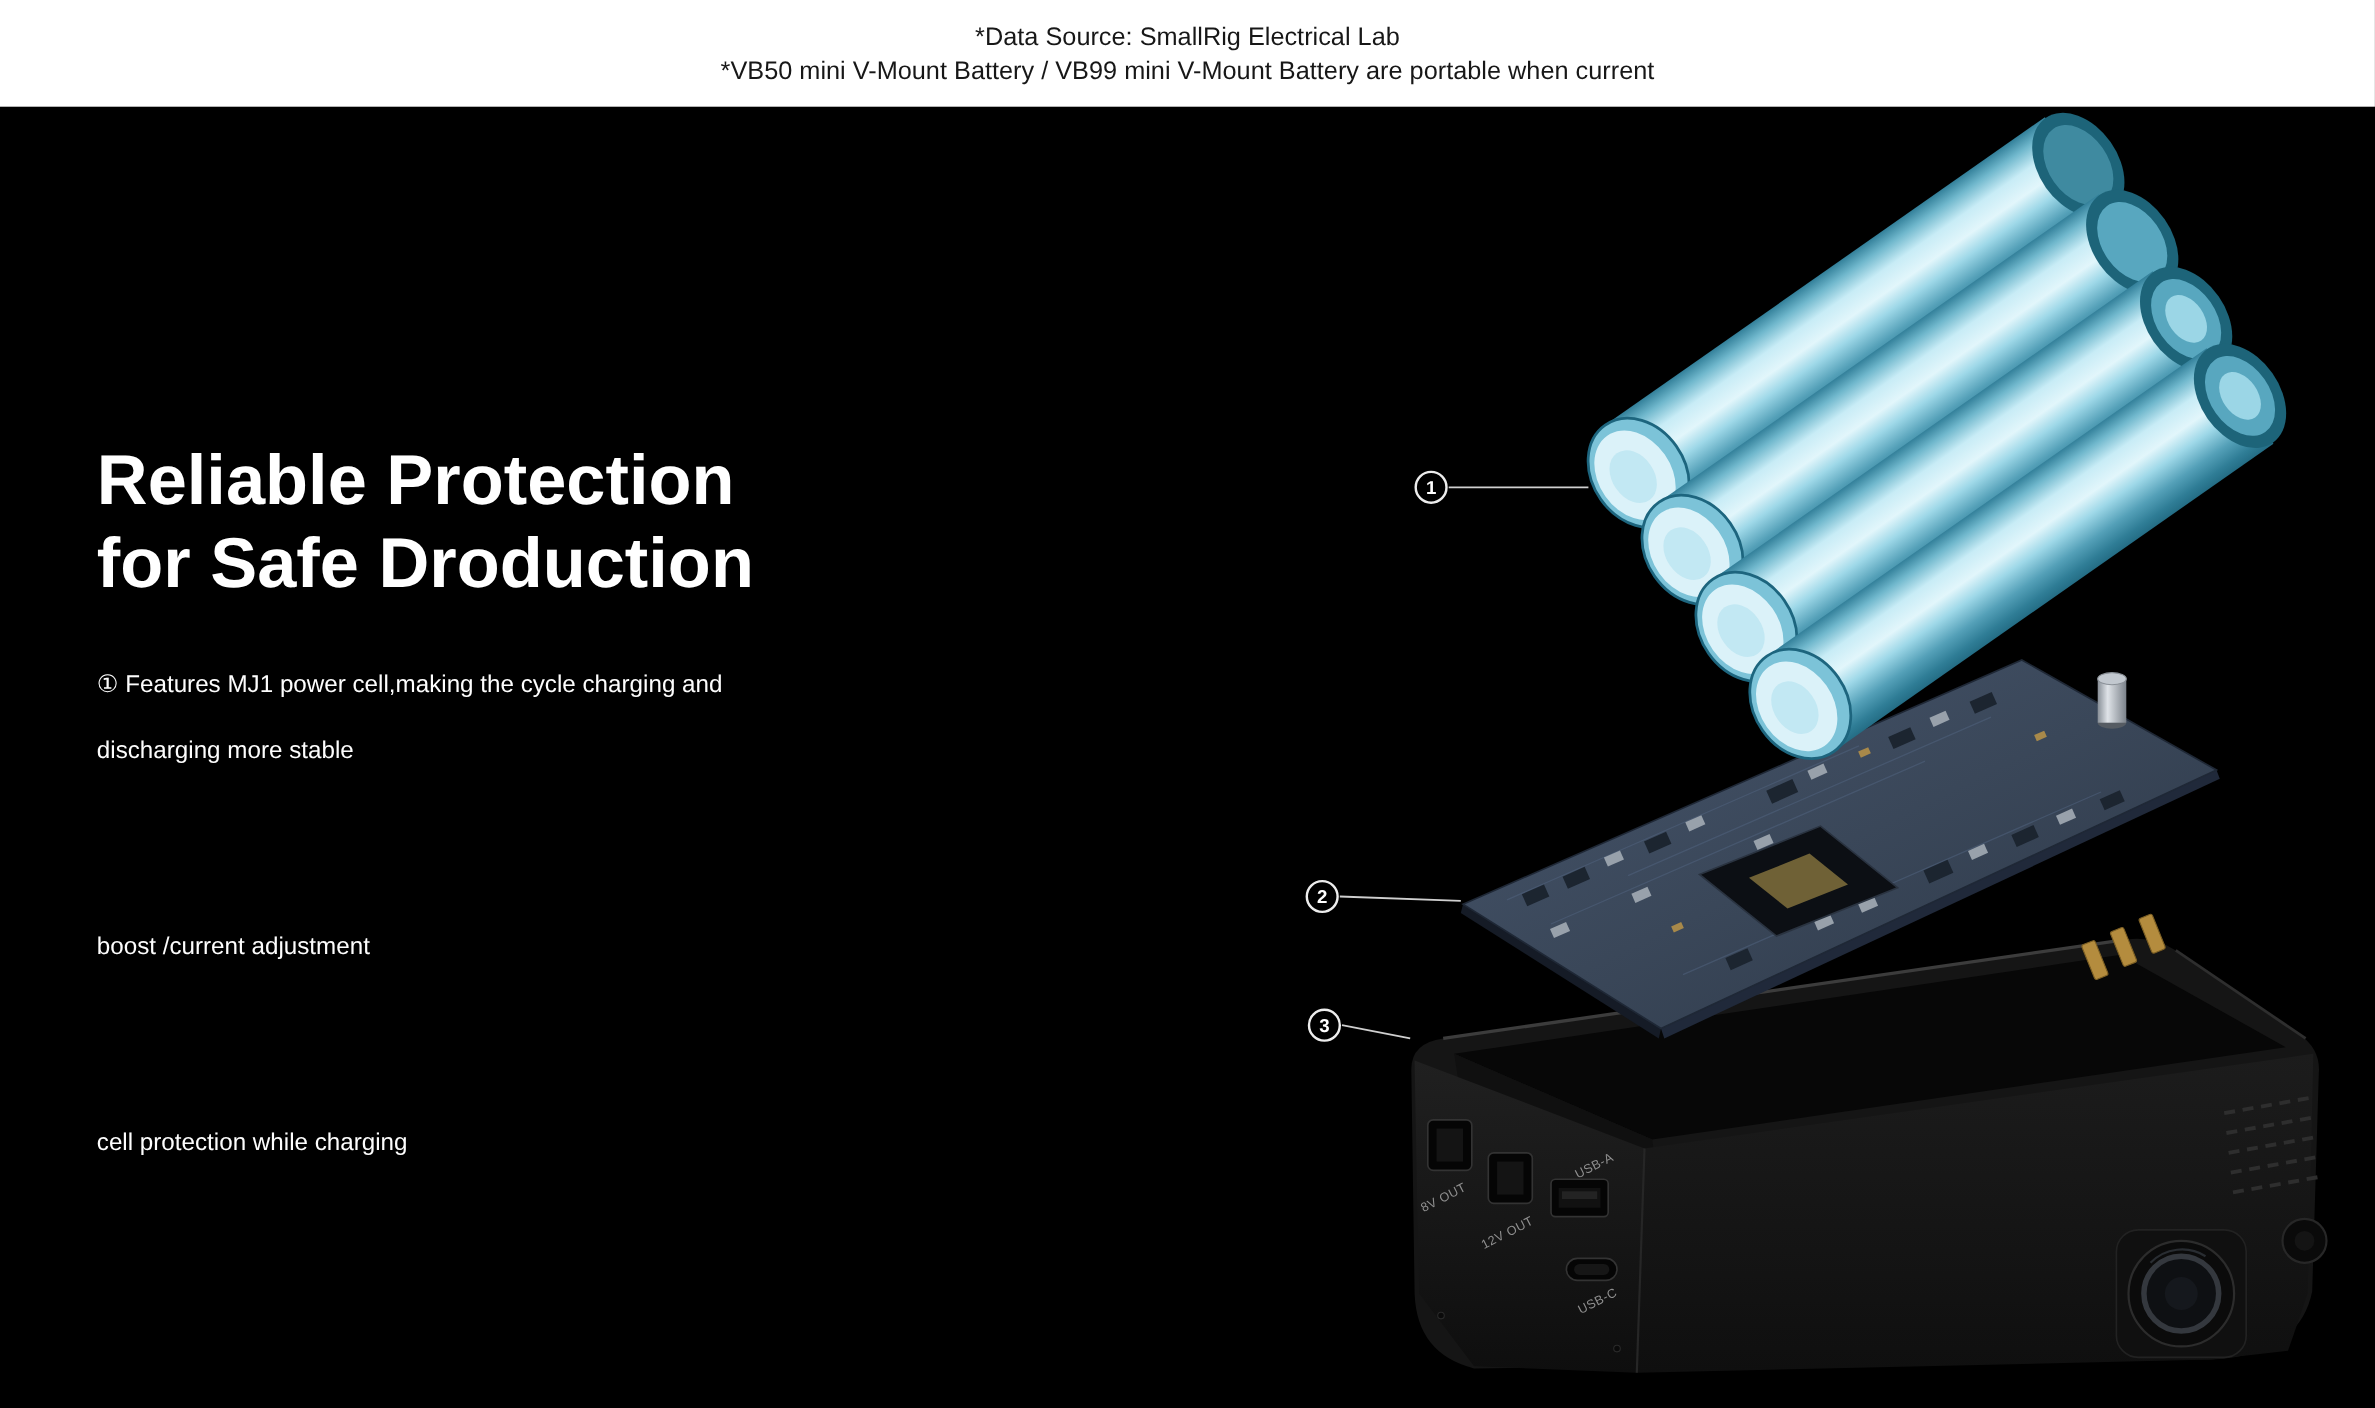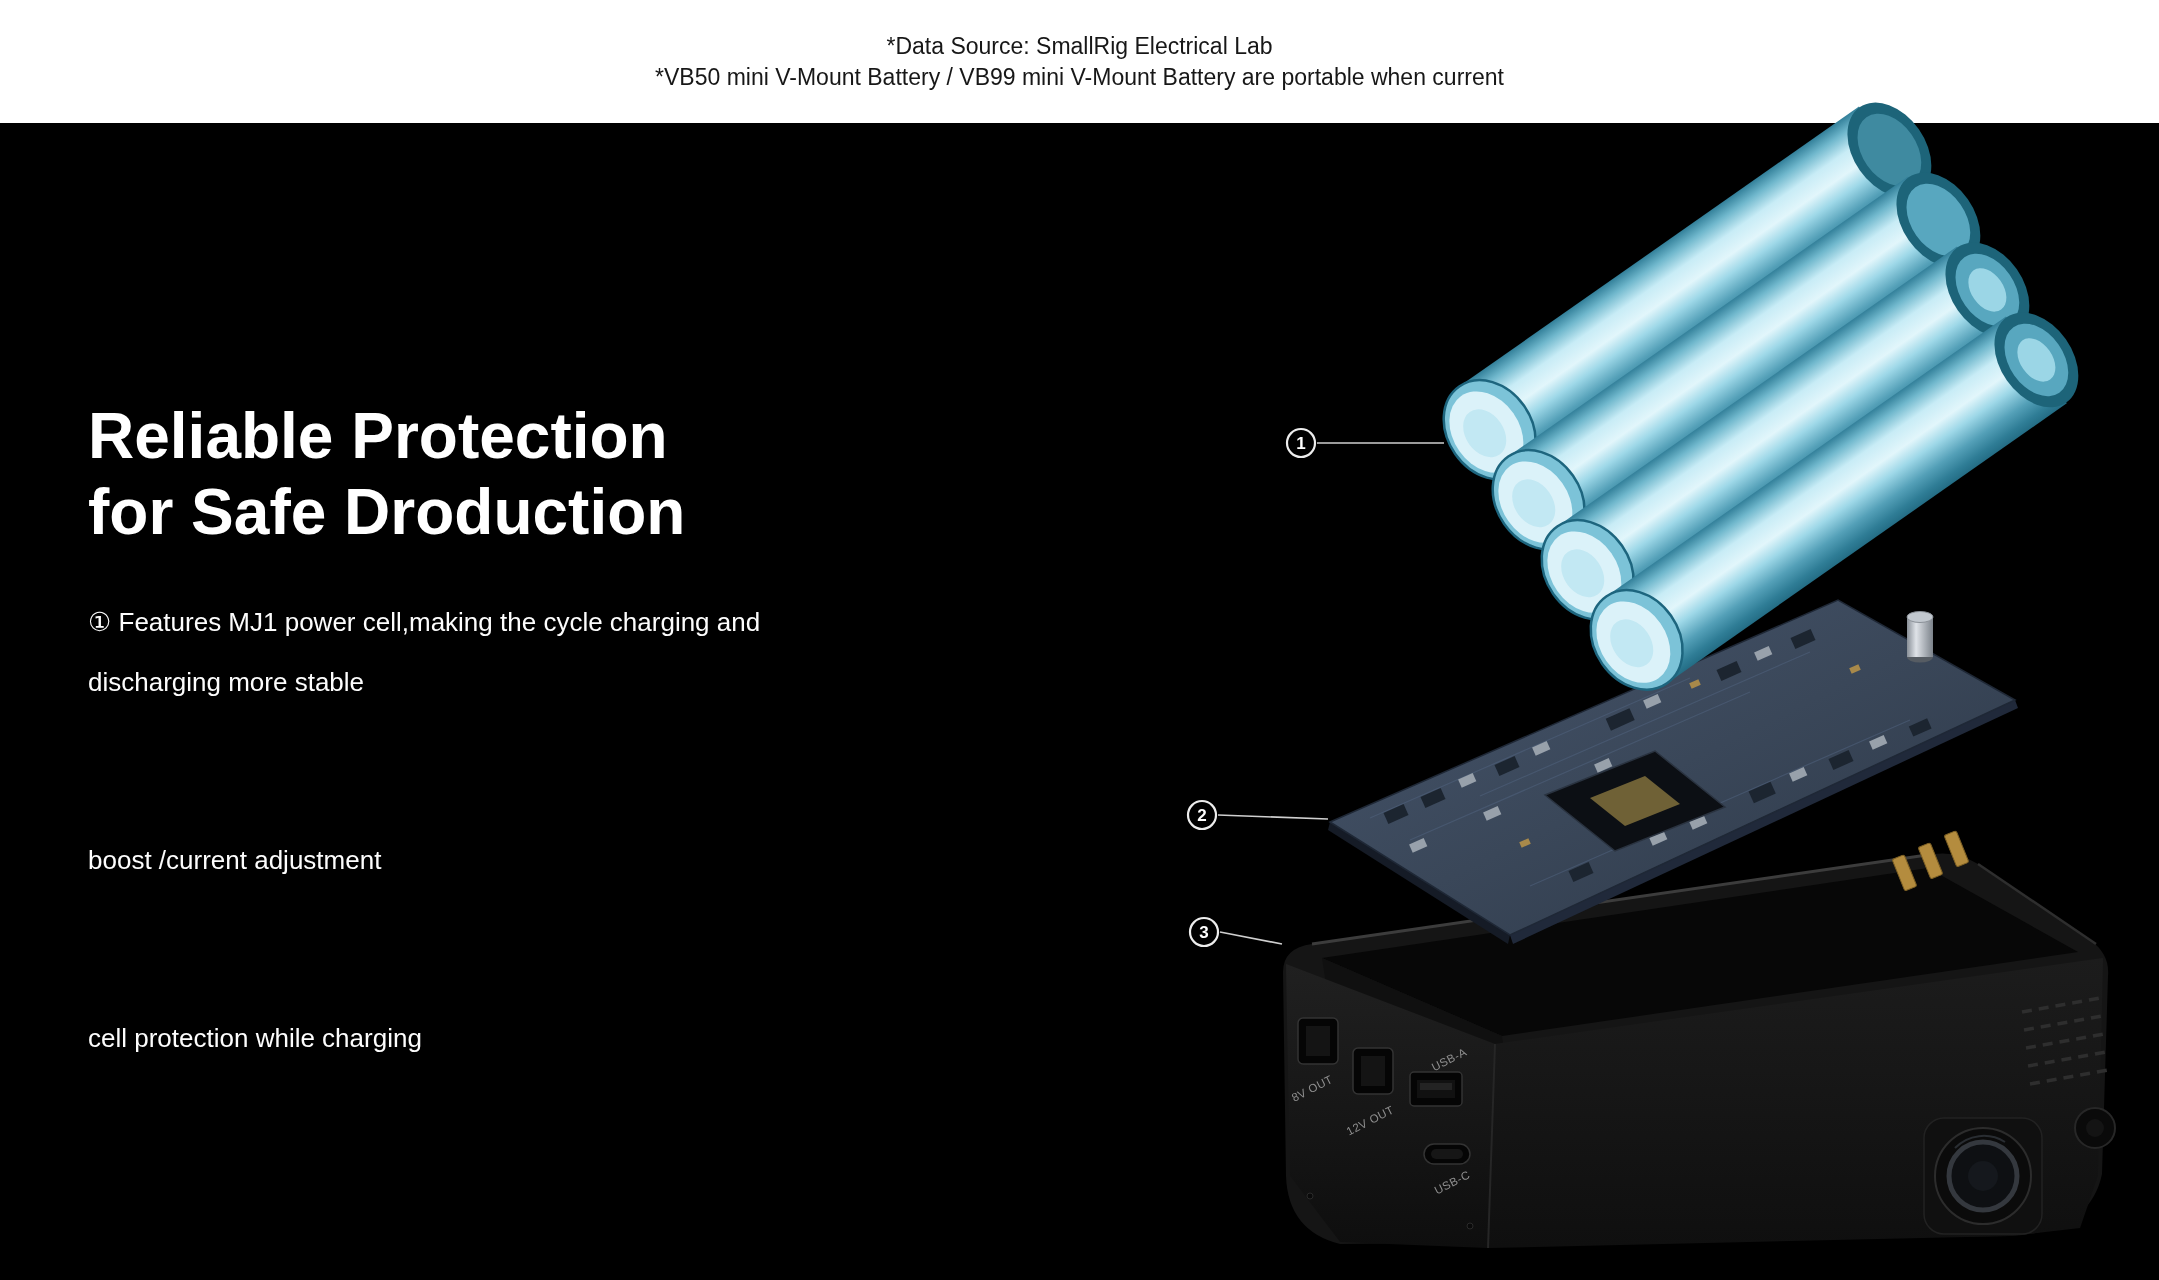--- a/index.html
+++ b/index.html
@@ -1,23 +1,23 @@
 <!DOCTYPE html>
 <html><head>
 <meta charset="utf-8">
 <style>
   html,body{margin:0;padding:0;background:#000;}
   .page{position:relative;width:2159px;height:1280px;overflow:hidden;background:#000;
         font-family:"Liberation Sans","DejaVu Sans",sans-serif;}
-  .header{position:absolute;top:0;left:0;width:100%;height:123px;background:#ffffff;
+  .header{position:absolute;top:0;left:0;width:100%;height:97px;background:#ffffff;
           display:flex;flex-direction:column;align-items:center;justify-content:center;gap:1px;}
   .header p{margin:0;font-size:23px;line-height:30px;color:#171717;}
   .title{position:absolute;left:88px;top:398px;margin:0;color:#ffffff;font-weight:700;
          font-size:64px;line-height:76px;}
-  .features{position:absolute;left:88px;top:592px;color:#fdfdfd;font-size:26px;}
+  .features{position:absolute;left:88px;top:592px;color:#fdfdfd;font-size:22px;}
   .feature{margin:0 0 58px 0;line-height:60px;font-weight:400;}
   .diagram{position:absolute;left:1050px;top:96px;width:1109px;height:1184px;}
   svg text{font-family:"Liberation Sans","DejaVu Sans",sans-serif;}
   .callout-num{font-size:17px;font-weight:bold;fill:#ffffff;}
   .port-label{font-size:11.5px;fill:#8f8f8f;letter-spacing:0.5px;}
 </style>
 </head>
 <body>
 
 <div class="page">

